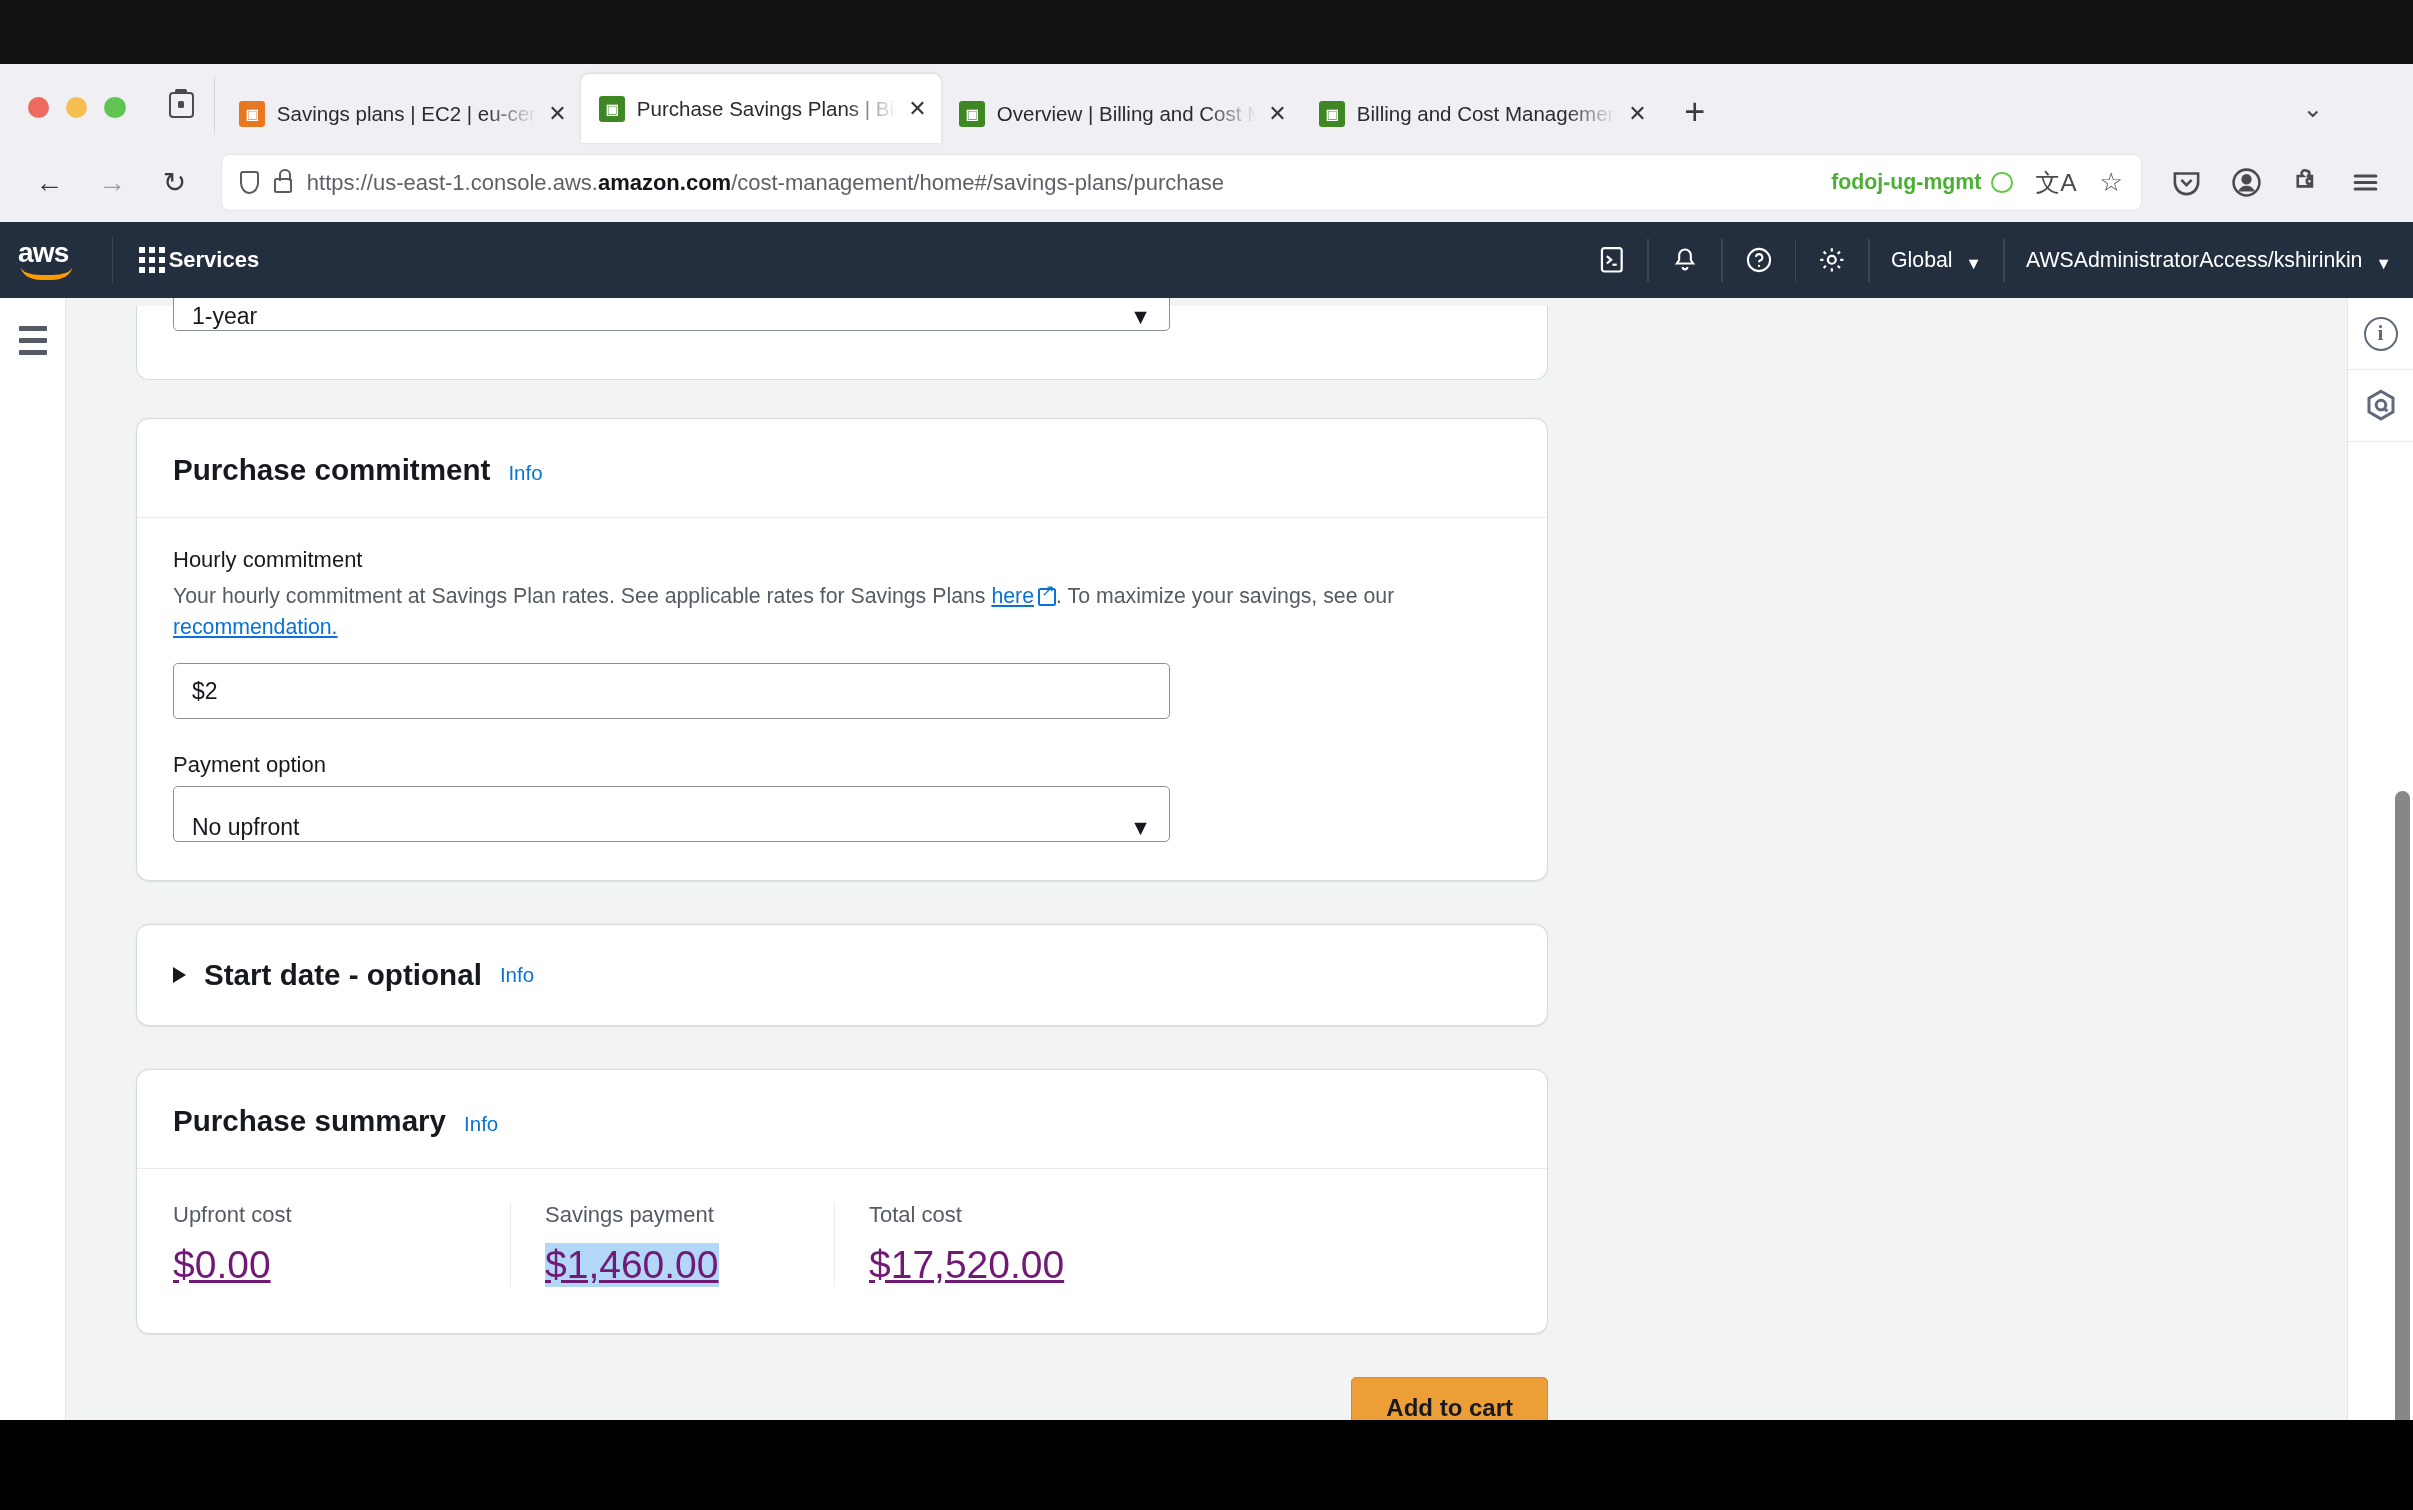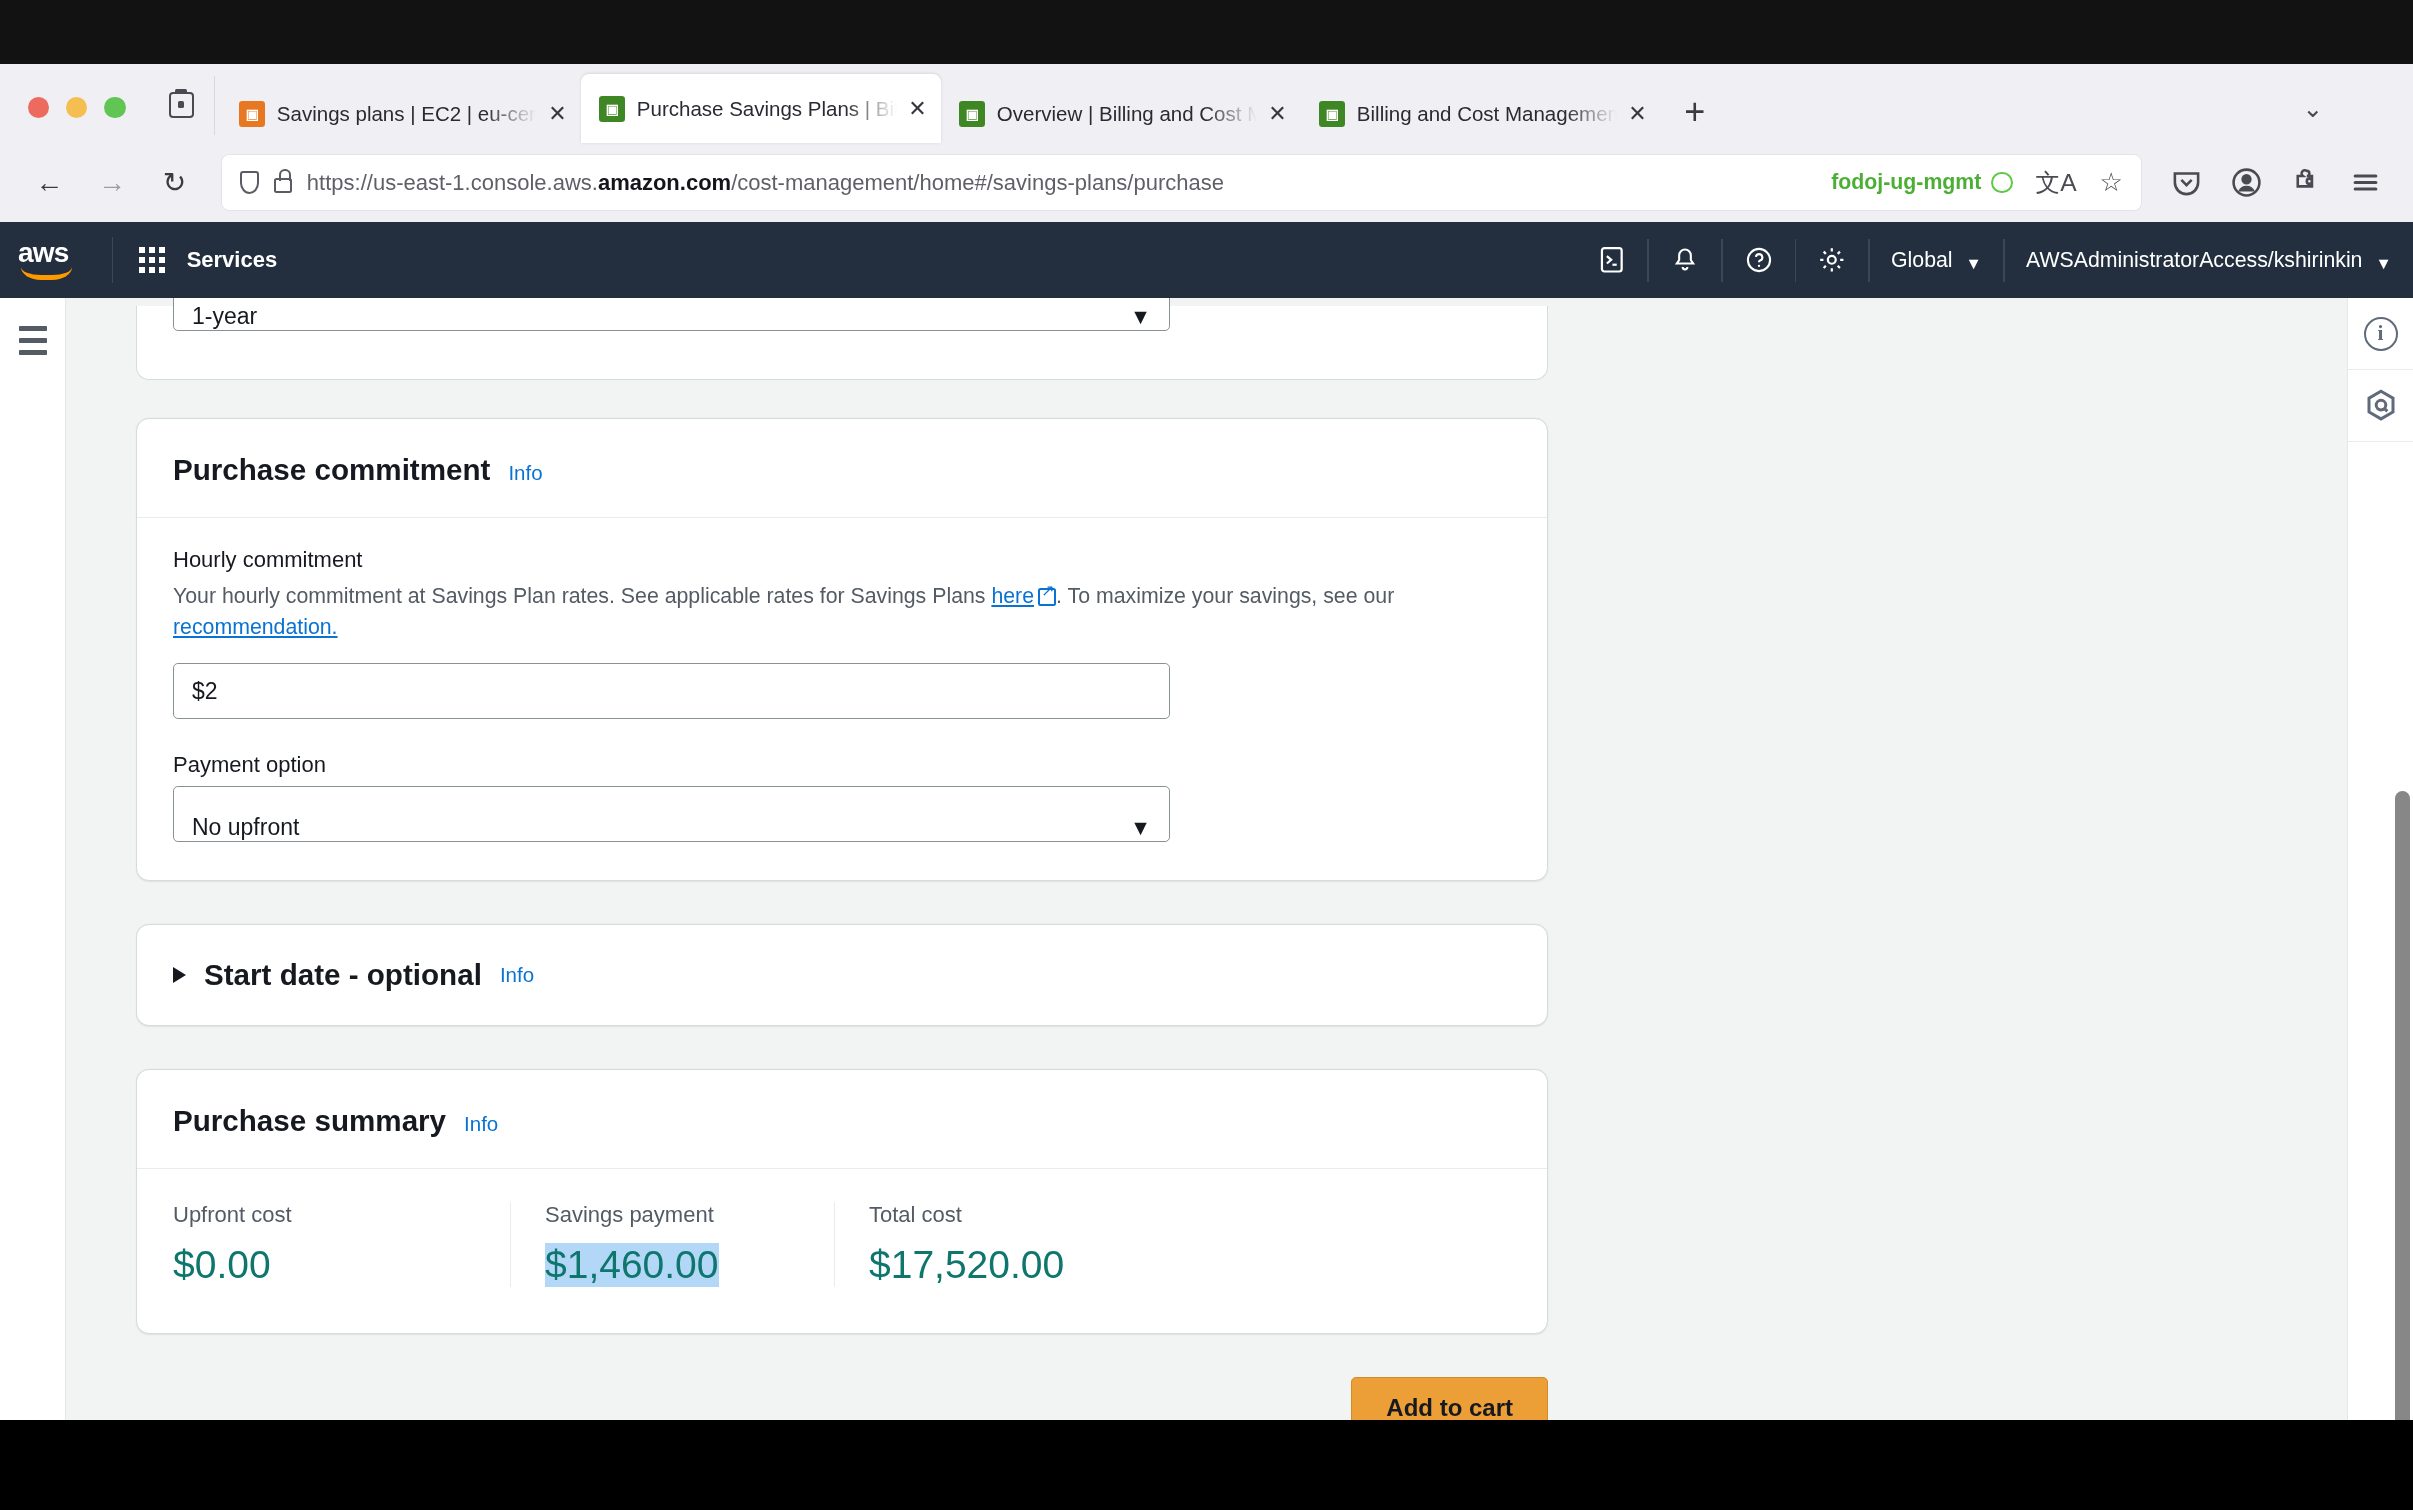--- a/index.html
+++ b/index.html
@@ -120,21 +120,21 @@
     padding: 0 0 0 18px;
     gap: 0;
   }
   .aws-logo { width: 64px; height: 38px; position: relative; margin-right: 18px; }
   .aws-logo .word { color: #fff; font-size: 28px; font-weight: 700; letter-spacing: -0.8px; line-height: 24.6px; }
   .aws-logo .smile {
     width: 51px; height: 13px; border-bottom: 5.7px solid #ff9900;
     border-radius: 0 0 33px 33px / 0 0 21.3px 21.3px; margin-top: 1.6px; margin-left: 3.3px;
   }
   .topnav-div { width: 1.6px; height: 46px; background: #3c4657; margin: 0 11.5px; }
-  .services-btn { display: flex; align-items: center; gap: 22px; padding: 0 14.8px; height: 76px; }
+  .services-btn { display: flex; align-items: center; gap: 4px; padding: 0 14.8px; height: 76px; }
   .grid-ico { display: grid; grid-template-columns: repeat(3, 5.7px); gap: 4.1px; }
   .grid-ico i { width: 5.7px; height: 5.7px; background: #fff; display: block; }
   .services-label { color: #fff; font-size: 22px; font-weight: 700; }
   .aws-search {
     flex: 0 0 944px;
     height: 51px;
     background: #1b2531;
     border: 1.6px solid #6c7688;
     border-radius: 4.1px;
     margin-left: 11.5px;
@@ -244,21 +244,21 @@
     gap: 18px;
   }
   .tri { width: 0; height: 0; border-left: 13px solid #16191f; border-top: 8.2px solid transparent; border-bottom: 8.2px solid transparent; }
   .collapse-hdr h2 { font-size: 29.6px; color: #16191f; font-weight: 700; }
 
   
   .summary-row { display: flex; padding: 33px 36px 46px 36px; }
   .sum-col { padding-right: 49px; }
   .sum-col.divided { border-left: 1.6px solid #e9ebed; padding-left: 34px; }
   .sum-label { font-size: 22px; color: #545b64; margin-bottom: 14.8px; }
-  .sum-value { font-size: 39px; color: #0f766e; font-weight: 400; display: inline-block; }
+  .sum-value { font-size: 39px; color: #701a75; font-weight: 400; display: inline-block; text-decoration: underline; }
   .sum-value.selected { background: #b3d7f7; }
 
   .actions { display: flex; justify-content: flex-end; padding-right: 0; }
   .btn-primary {
     background: #ec9f36;
     border: 0.8px solid #d18c26;
     border-radius: 4.9px;
     color: #16191f;
     font-size: 24px;
     font-weight: 700;

